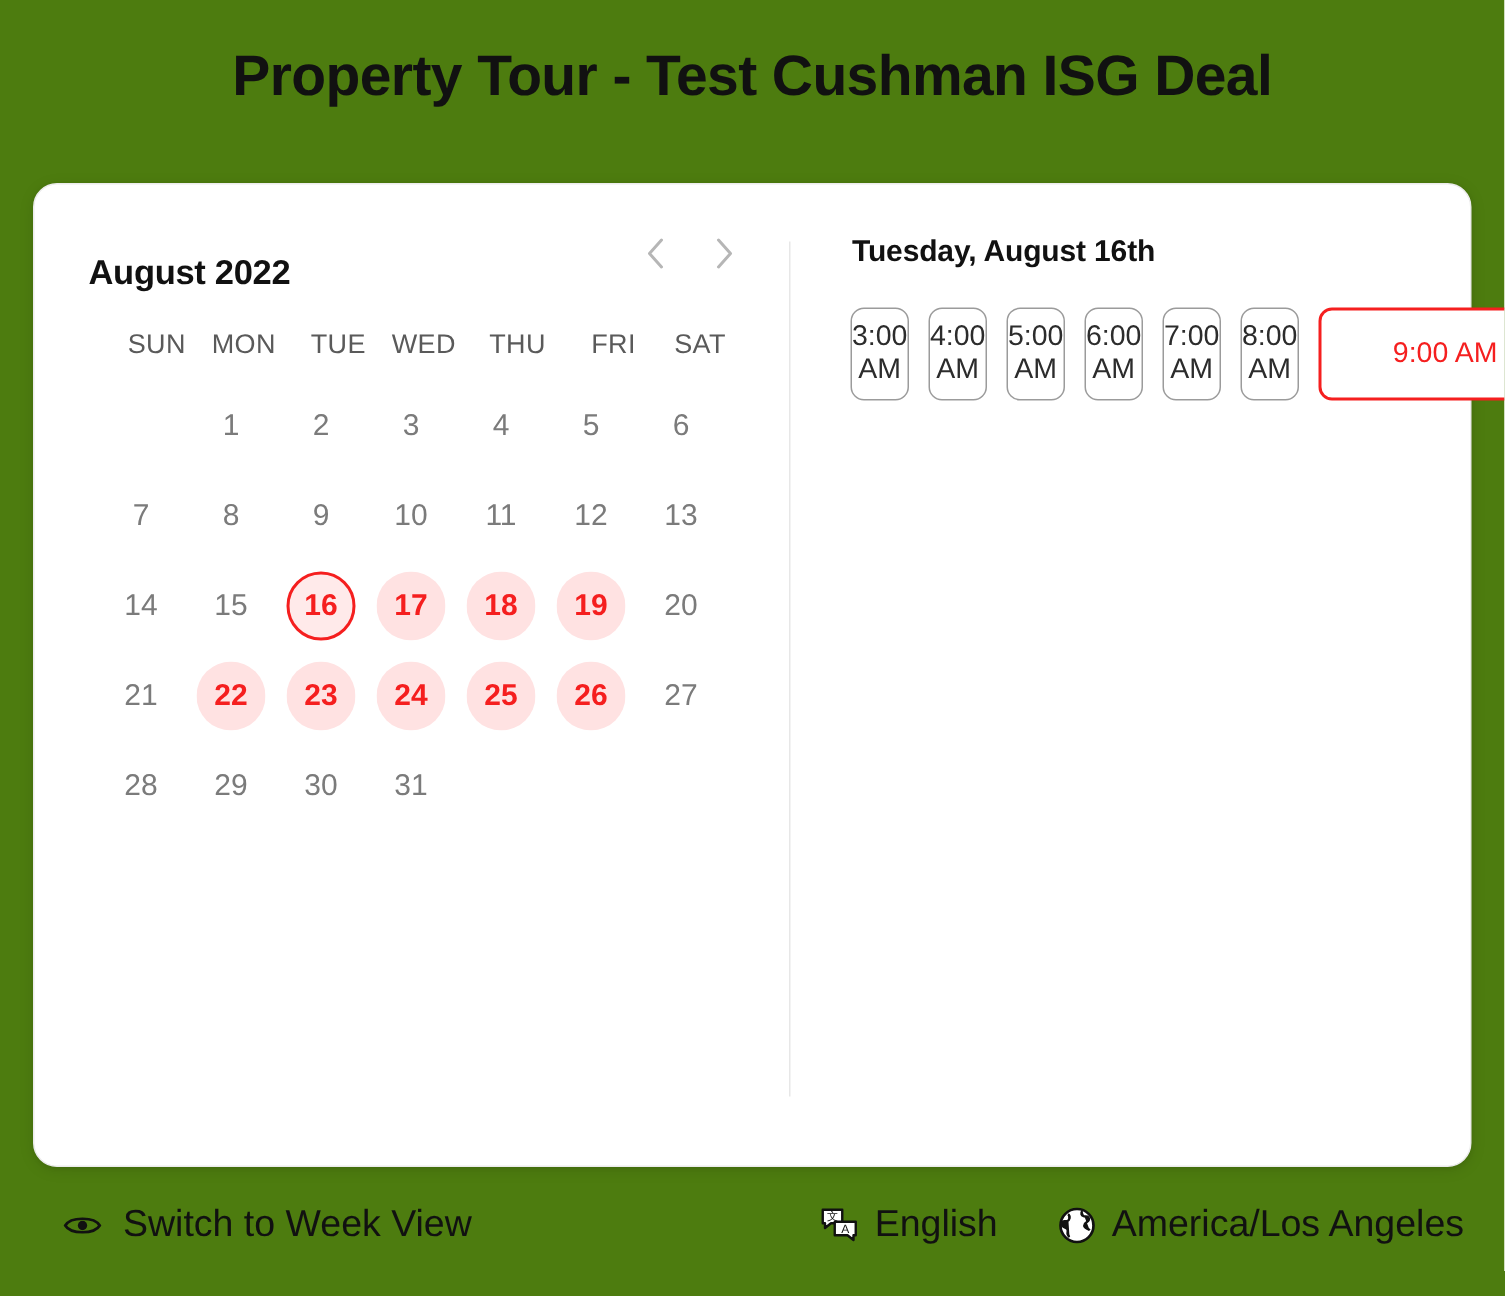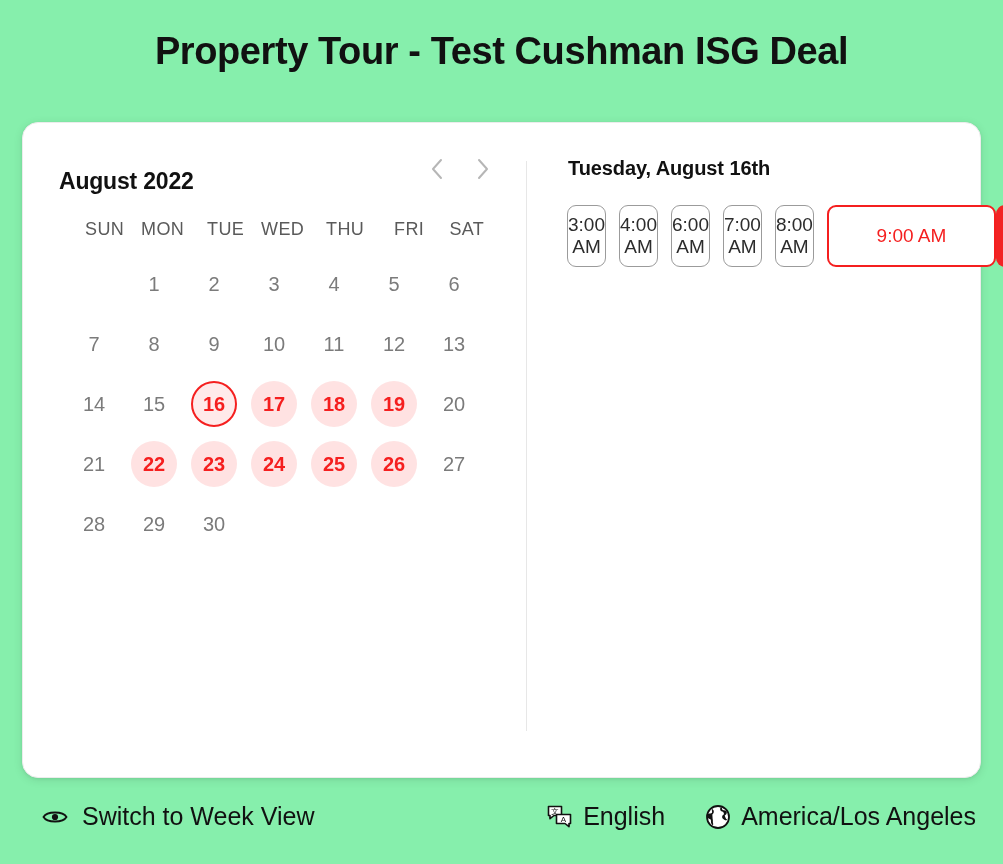--- a/index.html
+++ b/index.html
@@ -9,21 +9,21 @@
     height: 864px;
     background: #ffffff;
     font-family: "Liberation Sans", sans-serif;
     -webkit-font-smoothing: antialiased;
   }
 
   .page {
     position: relative;
     width: 1003px;
     height: 864px;
-    background: #86efac;
+    background: #4d7c0f;
     overflow: hidden;
   }
 
   
   .page-title {
     position: absolute;
     top: 30px;
     left: 0;
     width: 1003px;
     text-align: center;
@@ -392,29 +392,33 @@
           </div>
           <div class="day">
             <div class="day-inner">28</div>
           </div>
           <div class="day">
             <div class="day-inner">29</div>
           </div>
           <div class="day">
             <div class="day-inner">30</div>
           </div>
+          <div class="day">
+            <div class="day-inner">31</div>
+          </div>
         </div>
 
     </div>
 
     <div class="slots-panel">
       <div class="slots-date">Tuesday, August 16th</div>
       <div class="slots-list" id="slotlist">
           <button class="slot">3:00 AM</button>
           <button class="slot">4:00 AM</button>
+          <button class="slot">5:00 AM</button>
           <button class="slot">6:00 AM</button>
           <button class="slot">7:00 AM</button>
           <button class="slot">8:00 AM</button>
           <div class="slot-row">
             <button class="slot selected">9:00 AM</button>
             <button class="confirm-btn">Confirm</button>
           </div>
         </div>
     </div>
 

